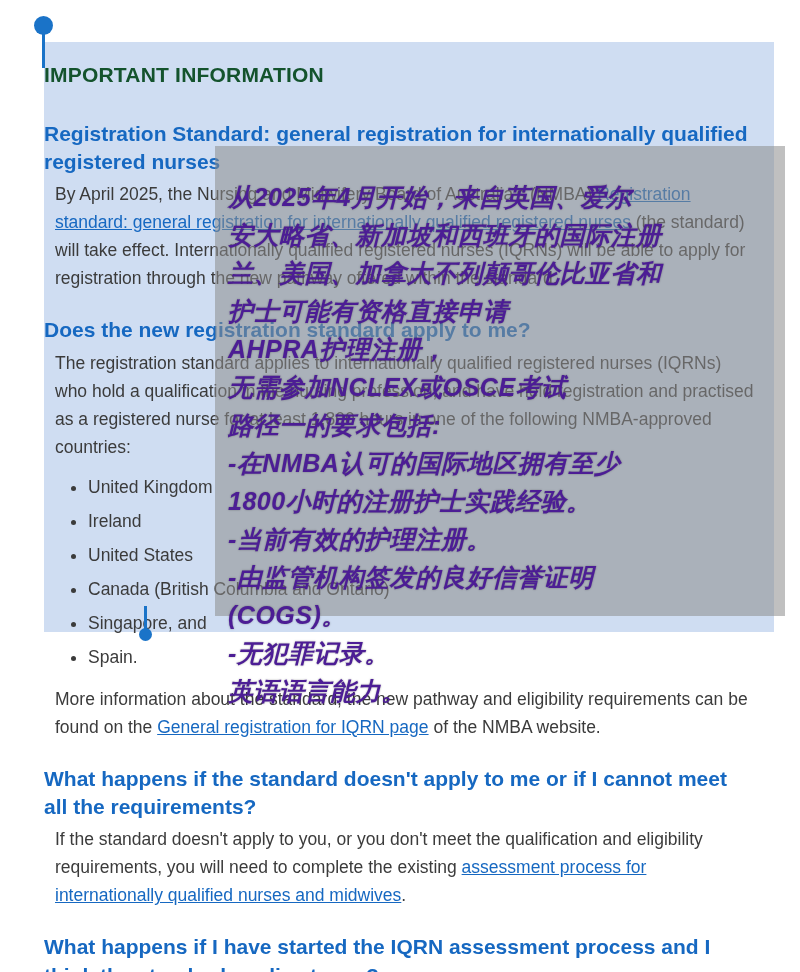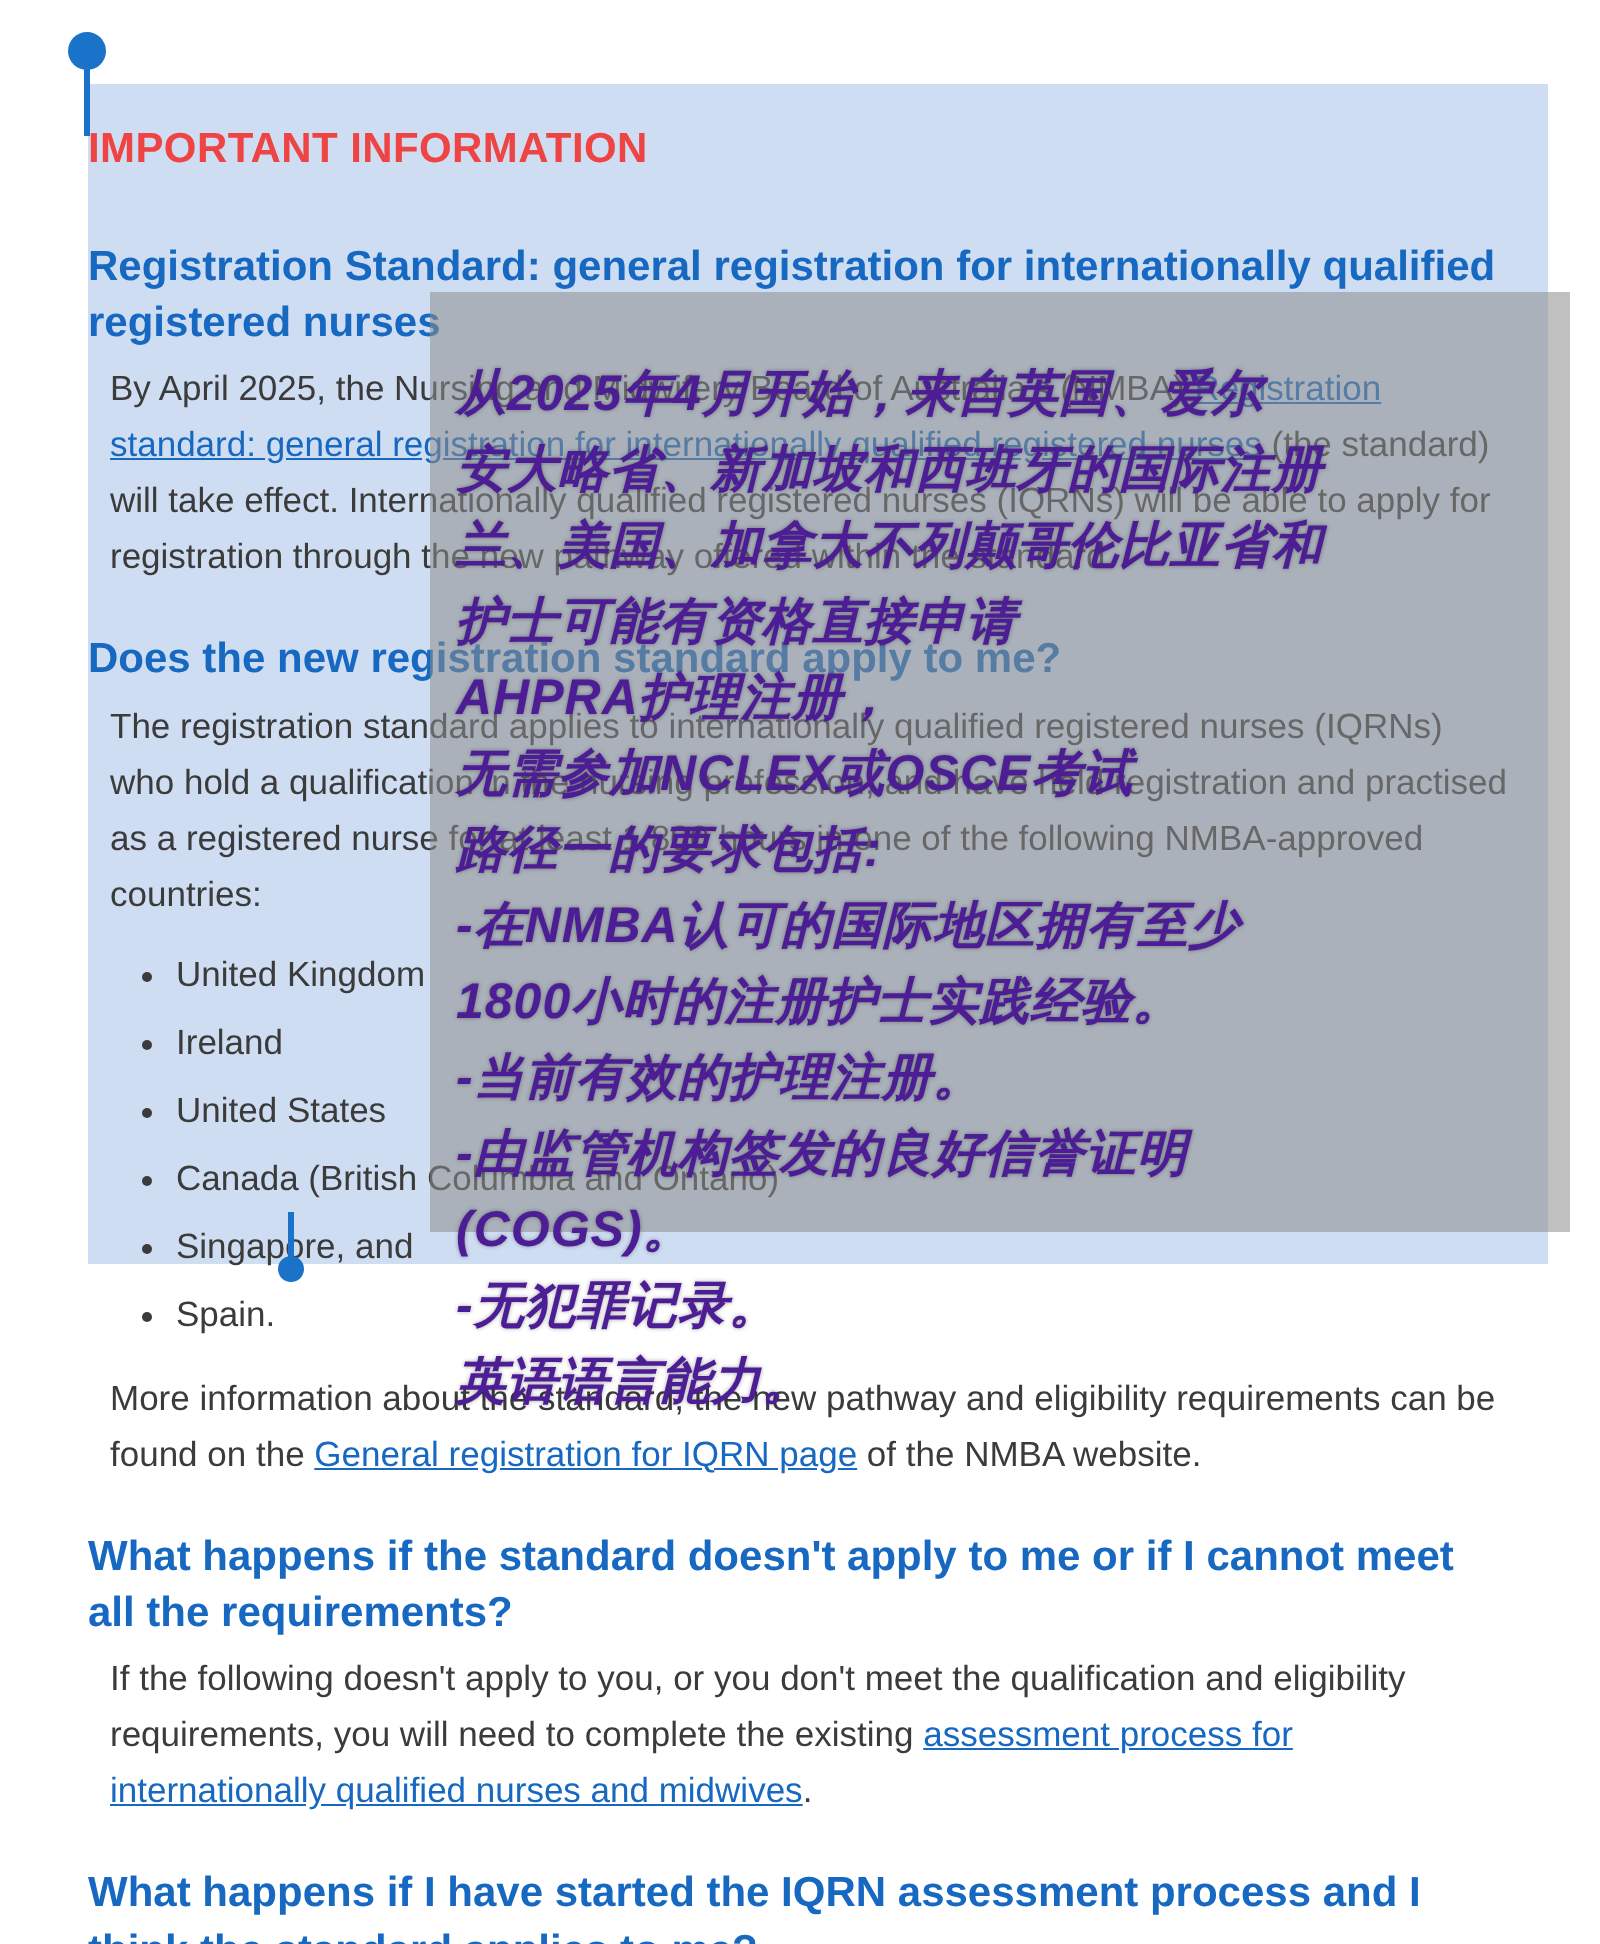--- a/index.html
+++ b/index.html
@@ -41,21 +41,21 @@
     top: 58px;
     width: 712px;
     color: #3b3b3b;
     font-size: 17.5px;
     line-height: 1.6;
   }
 
   .h-important {
     font-size: 21px;
     font-weight: bold;
-    color: #ef4444;
+    color: #14532d;
     letter-spacing: 0.2px;
     margin: 0 0 28px 0;
   }
 
   .h-blue {
     color: #1668c1;
     font-weight: bold;
     font-size: 21px;
     line-height: 1.35;
     margin: 0 0 4px 0;
@@ -189,21 +189,21 @@
       <li>Singapore, and</li>
       <li>Spain.</li>
     </ul>
 
     <p class="para"><span>More information about the standard, the new pathway and eligibility requirements can be found on the </span><a class="lnk" href="#">General registration for IQRN page</a><span> of the NMBA website.</span></p>
 
     <div class="sec-gap"></div>
 
     <div class="h-blue">What happens if the standard doesn't apply to me or if I cannot meet all the requirements?</div>
 
-    <p class="para"><span>If the following doesn't apply to you, or you don't meet the qualification and eligibility requirements, you will need to complete the existing </span><a class="lnk" href="#">assessment process for internationally qualified nurses and midwives</a><span>.</span></p>
+    <p class="para"><span>If the standard doesn't apply to you, or you don't meet the qualification and eligibility requirements, you will need to complete the existing </span><a class="lnk" href="#">assessment process for internationally qualified nurses and midwives</a><span>.</span></p>
 
     <div class="sec-gap"></div>
 
     <div class="h-blue">What happens if I have started the IQRN assessment process and I think the standard applies to me?</div>
 
     <p class="para"><span>Ahpra, in partnership with the NMBA, has published the </span><a class="lnk" href="#">Fact sheet: Registration</a></p>
 
   </div>
 
   <div class="pin">

